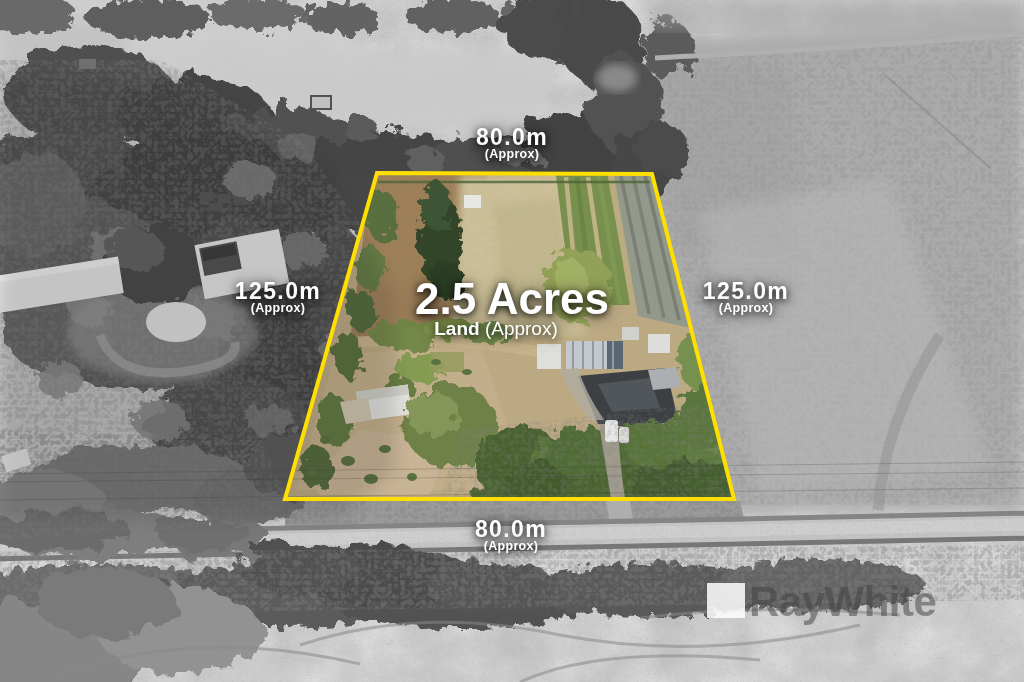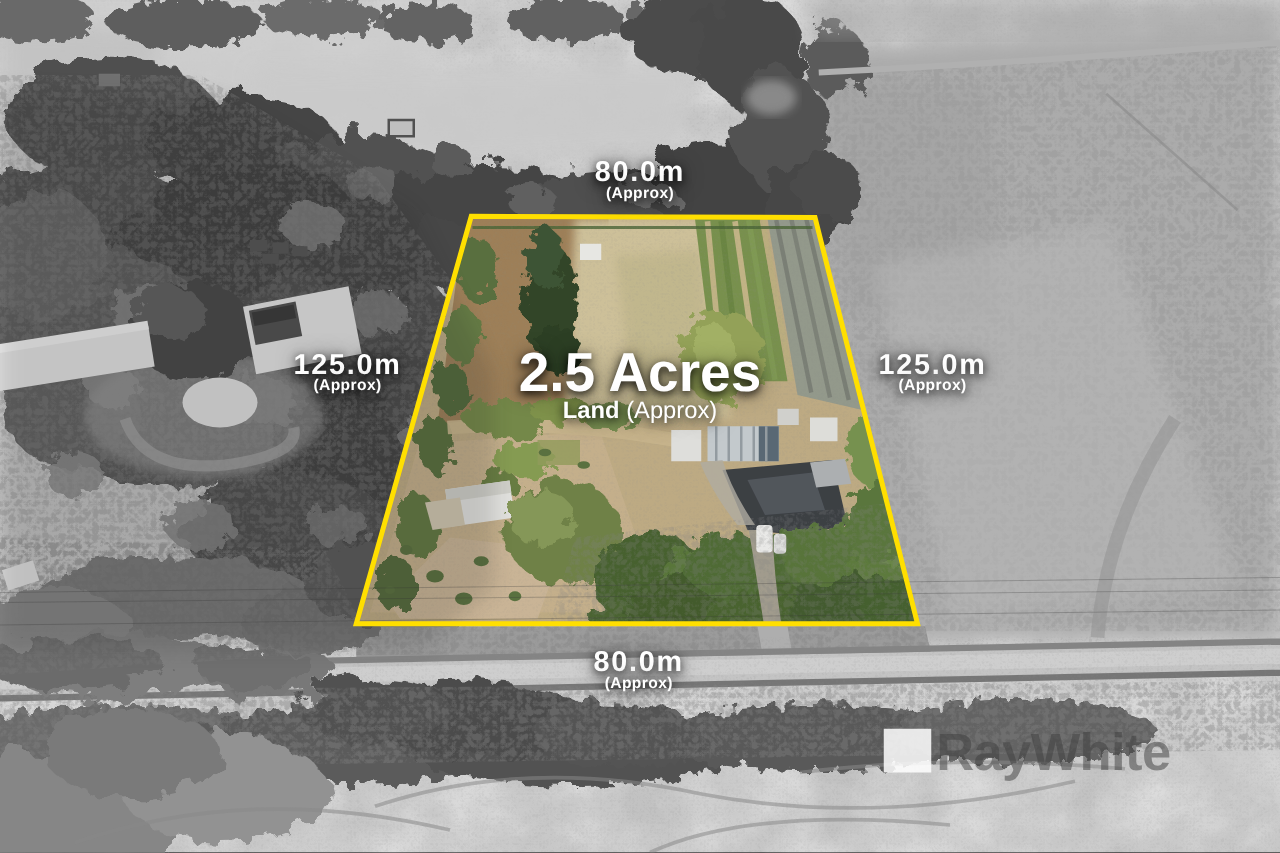--- a/index.html
+++ b/index.html
@@ -418,21 +418,21 @@
 
 <text x="749" y="616" font-family="Liberation Sans,sans-serif" font-weight="bold" font-size="42" fill="#3f3f3f" opacity="0.5" letter-spacing="-0.5">RayWhite</text>
 </svg>
 
 <div class="lbl num" style="left:412px;top:124px;width:200px;">80.0m</div>
 
 <div class="lbl apx" style="left:412px;top:147px;width:200px;">(Approx)</div>
 
 <div class="lbl" style="left:312px;top:274px;width:400px;font-size:44px;">2.5 Acres</div>
 
-<div class="lbl" style="left:312px;top:318px;width:400px;font-size:19px;font-weight:normal;"><b>Land</b> (Approx)</div>
+<div class="lbl" style="left:296px;top:318px;width:400px;font-size:19px;font-weight:normal;"><b>Land</b> (Approx)</div>
 
 <div class="lbl num" style="left:178px;top:278px;width:200px;">125.0m</div>
 
 <div class="lbl apx" style="left:178px;top:301px;width:200px;">(Approx)</div>
 
 <div class="lbl num" style="left:646px;top:278px;width:200px;">125.0m</div>
 
 <div class="lbl apx" style="left:646px;top:301px;width:200px;">(Approx)</div>
 
 <div class="lbl num" style="left:411px;top:516px;width:200px;">80.0m</div>

